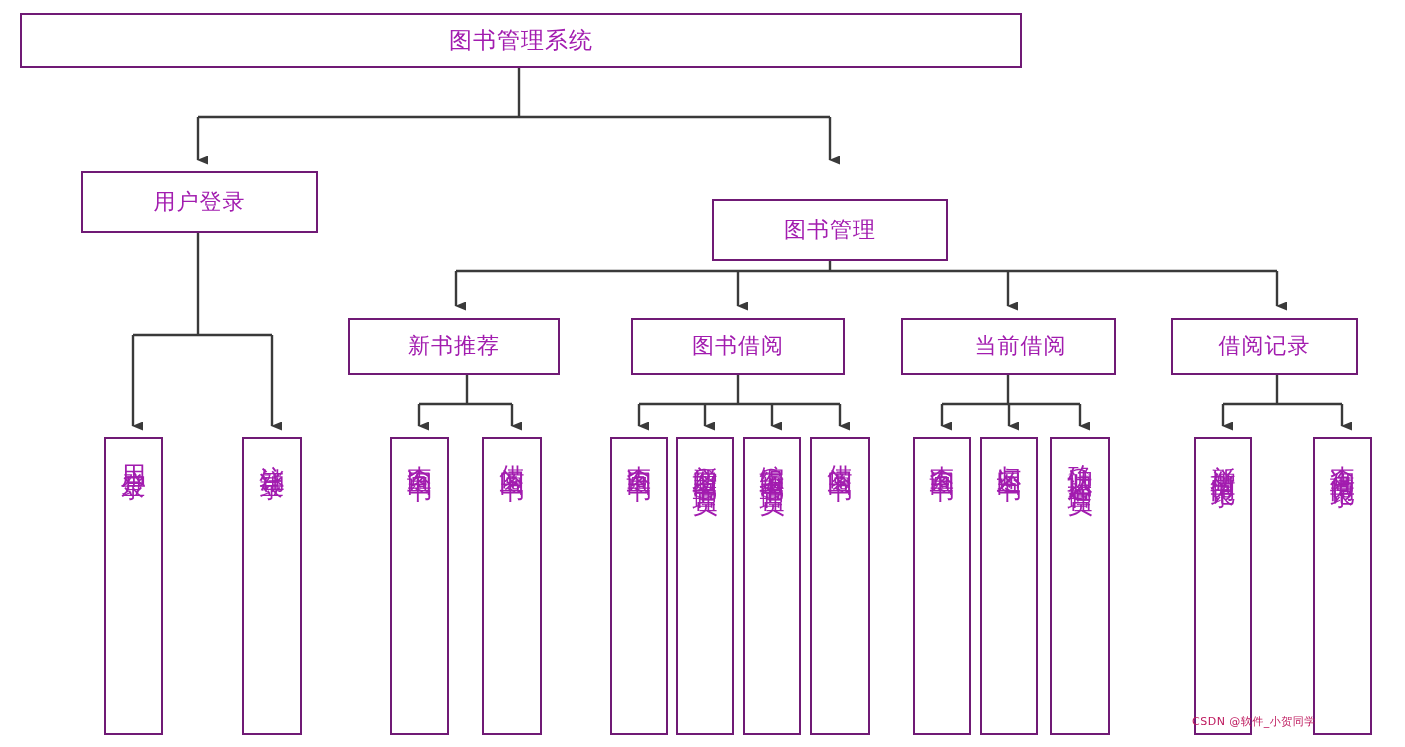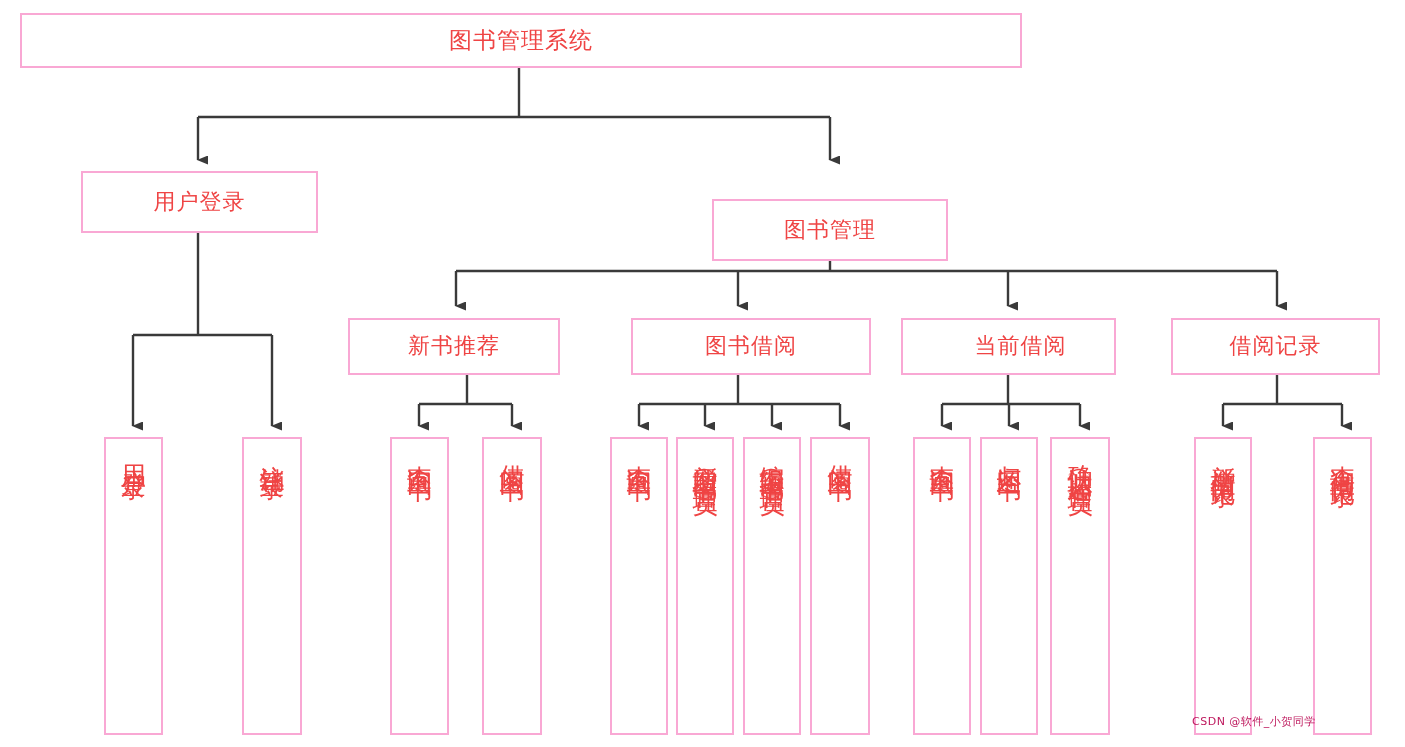--- a/index.html
+++ b/index.html
@@ -7,25 +7,25 @@
     font-family:"DejaVu Sans","Liberation Sans",sans-serif;
     width:1405px;height:747px;overflow:hidden;
   }
   #stage{position:relative;width:1405px;height:747px;background:#fff;}
   #wires{position:absolute;left:0;top:0;width:1405px;height:747px;}
 
   .node{
     position:absolute;
     box-sizing:border-box;
     background:#ffffff;
-    border:2px solid #f9a8d4;
+    border:2px solid #701a75;
     display:flex;
     align-items:center;
     justify-content:center;
-    color:#ef4444;
+    color:#a21caf;
   }
   .node .lbl{
     display:block;
     text-align:center;
     line-height:1.12;
     white-space:nowrap;
   }
   
   .h-node .lbl{font-size:22px;letter-spacing:1px;}
   .root .lbl{font-size:23px;letter-spacing:1px;}
@@ -118,27 +118,27 @@
   <div class="node h-node" style="left:81px;top:171px;width:237px;height:62px;">
     <span class="lbl">用户登录</span>
   </div>
   <div class="node h-node" style="left:712px;top:171px;width:236px;height:62px;margin-top:28px;">
     <span class="lbl">图书管理</span>
   </div>
 
   <div class="node h-node" style="left:348px;top:318px;width:212px;height:57px;">
     <span class="lbl">新书推荐</span>
   </div>
-  <div class="node h-node" style="left:631px;top:318px;width:240px;height:57px;">
+  <div class="node h-node" style="left:631px;top:318px;width:214px;height:57px;">
     <span class="lbl">图书借阅</span>
   </div>
   <div class="node h-node" style="left:901px;top:318px;width:215px;height:57px;padding-left:24px;">
     <span class="lbl">当前借阅</span>
   </div>
-  <div class="node h-node" style="left:1171px;top:318px;width:209px;height:57px;">
+  <div class="node h-node" style="left:1171px;top:318px;width:187px;height:57px;">
     <span class="lbl">借阅记录</span>
   </div>
 
   <div class="node v-node" style="left:104px;top:437px;width:59px;height:298px;">
     <span class="lbl">用户登录</span>
   </div>
   <div class="node v-node" style="left:242px;top:437px;width:60px;height:298px;">
     <span class="lbl">注销登录</span>
   </div>
 

